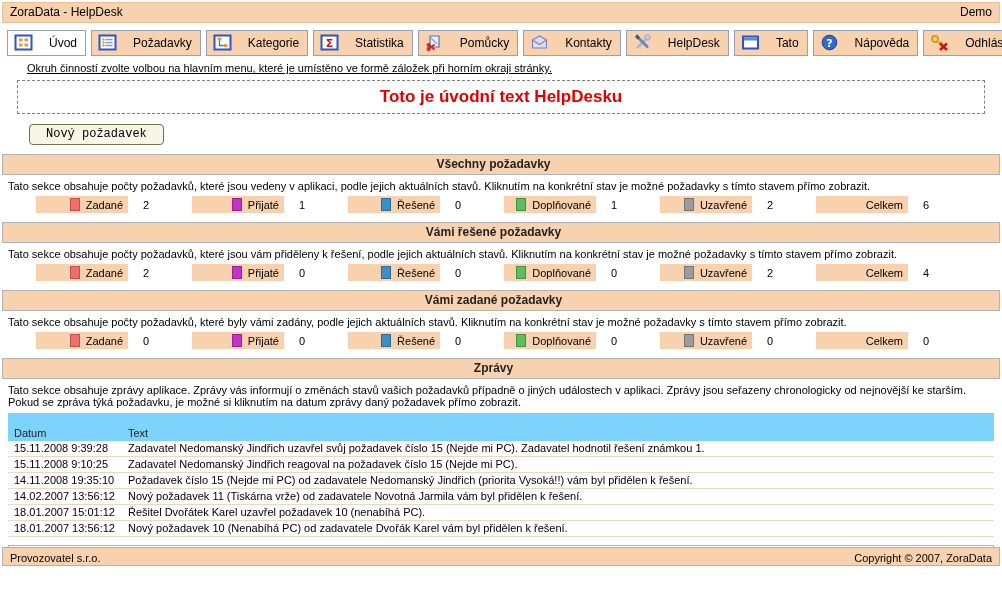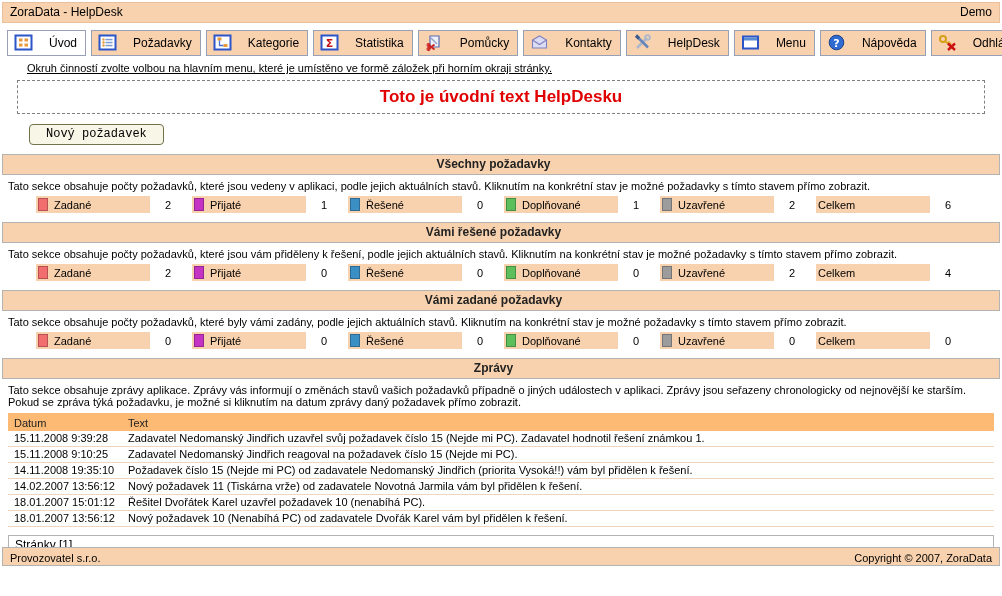--- a/index.html
+++ b/index.html
@@ -29,29 +29,29 @@
   .new-request { font-family:Liberation Mono, monospace; font-size:12px; color:#000;
     background:#f7f6e7; border:1px solid #72724c; border-radius:4px; padding:2px 16px 3px 16px;
     height:21px; cursor:pointer; }
 
   
   .section-header { margin:7px 2px 0 2px; background:#f8d2ae; border:1px solid #b3b3b3;
     text-align:center; font-weight:bold; font-size:12px; color:#222; padding:2px 15px 3px 0; }
   .desc { font-size:11px; padding:5px 8px 1px 8px; }
   .stats-row { display:grid; grid-template-columns:repeat(6, 1fr); padding:3px 30px 2px 36px; }
   .stat { display:flex; align-items:center; font-size:11px; }
-  .stat-cell { background:#f8d2ae; width:114px; height:17px; display:flex; align-items:center;
-    justify-content:flex-start; gap:6px; padding:0 5px 0 2px; cursor:pointer; }
+  .stat-cell { background:#f8d2ae; width:92px; height:17px; display:flex; align-items:center;
+    justify-content:flex-end; gap:6px; padding:0 5px 0 2px; cursor:pointer; }
   .sq { width:10px; height:13px; display:inline-block; border:1px solid rgba(0,0,0,0.25); }
   .cnt { margin-left:15px; }
 
   
   .msg-table { width:986px; margin:4px 8px 0 8px; border-collapse:collapse; font-size:11px; }
-  .msg-table th { background:#fdba74; text-align:left; font-weight:normal; color:#222;
-    padding:4px 4px 2px 6px; }
+  .msg-table th { background:#7dd3fc; text-align:left; font-weight:normal; color:#222;
+    padding:14px 4px 2px 6px; }
   .msg-table th.col-date { width:114px; }
   .msg-table td { padding:1px 4px 2px 6px; border-bottom:1px solid #eed7bc; }
   .msg-table td.date-cell { cursor:pointer; }
 
   
   .pagination-box { margin:8px 8px 0 8px; border:1px solid #b3b3b3; background:#fff;
     font-size:12px; padding:2px 6px 3px 6px; cursor:pointer; }
 
   
   .footer { position:absolute; left:2px; right:2px; top:547px; background:#f8d2ae;
@@ -147,21 +147,21 @@
         </span>
         <span class="tab-label">HelpDesk</span>
       </div>
       <div class="tab">
         <span class="tab-icon">
           <svg viewBox="0 0 19 17">
             <rect x="2" y="2.5" width="15" height="12" fill="#fff" stroke="#2b55c8" stroke-width="2"></rect>
             <rect x="3" y="3.5" width="13" height="3" fill="#5b8bd0"></rect>
           </svg>
         </span>
-        <span class="tab-label">Menu</span>
+        <span class="tab-label">Tato</span>
       </div>
       <div class="tab">
         <span class="tab-icon">
           <svg viewBox="0 0 19 17">
             <circle cx="9.5" cy="8.5" r="7.3" fill="#2f6bd0" stroke="#1b3f8a" stroke-width="1"></circle>
             <text x="9.5" y="12.5" font-size="11" font-weight="bold" fill="#fff" text-anchor="middle" font-family="DejaVu Sans, sans-serif">?</text>
           </svg>
         </span>
         <span class="tab-label">Nápověda</span>
       </div>

